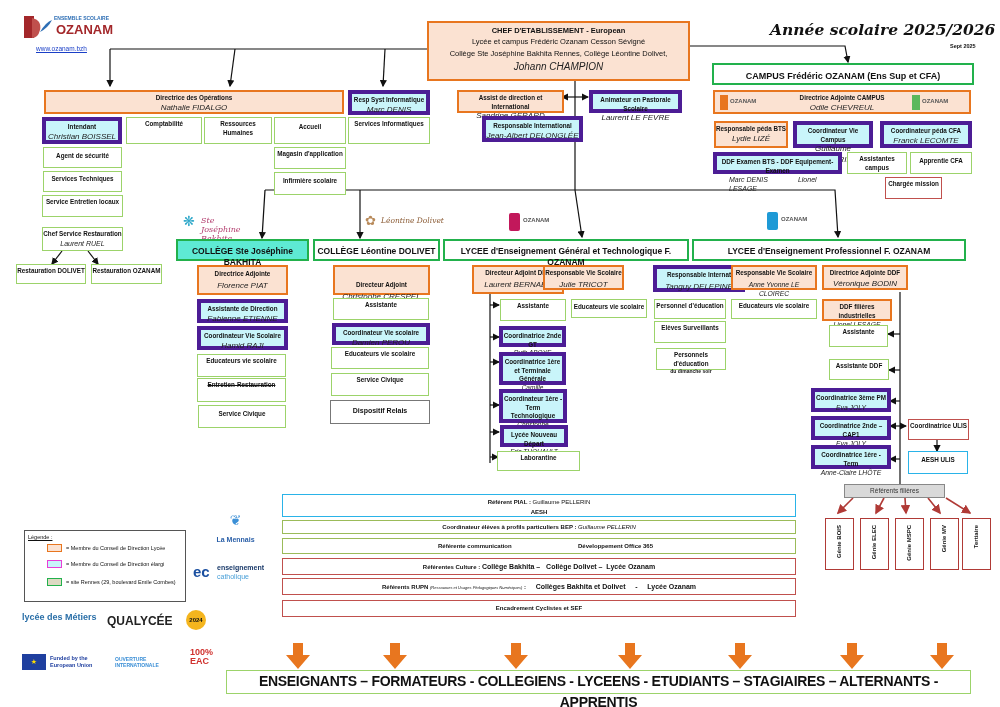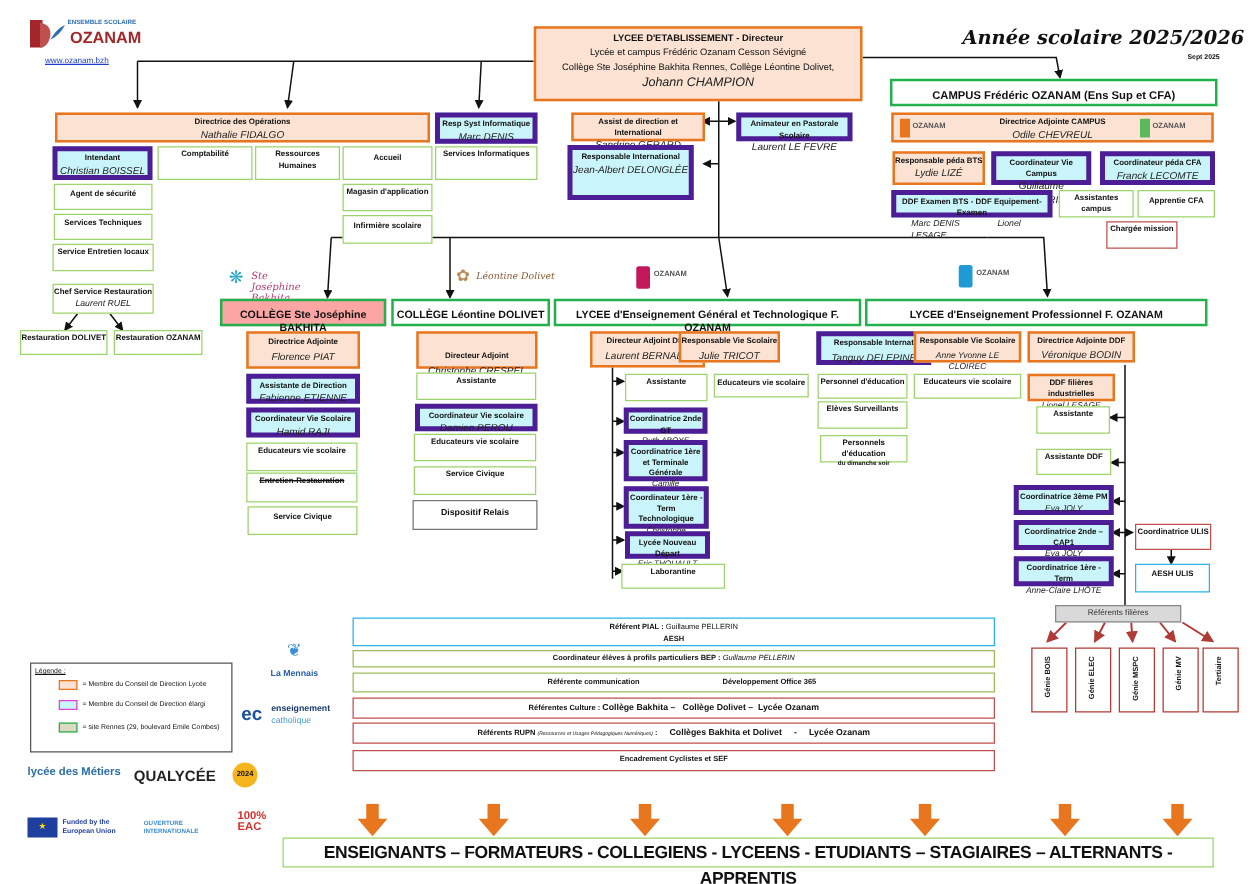--- a/index.html
+++ b/index.html
@@ -8,21 +8,21 @@
   .box .t{font-weight:bold;display:block;}
   .box .n{font-style:italic;display:block;font-size:8px;color:#222;}
   .or{border:2px solid #e8761f;background:#fbe2d2;}
   .mg{border:4px solid #4c1d95;background:#c9f5fa;}
   .gr{border:1.5px solid #9cd36a;background:#fff;}
   .gd{border:2px solid #22b14c;background:#fff;}
   .rd{border:1.5px solid #c0504d;background:#fff;}
   .bl{border:1.5px solid #2ab3e8;background:#fff;}
   .gy{border:1.5px solid #777;background:#fff;}
   .ol{border:1.5px solid #9bbb59;background:#fff;}
-  .site{border:2.5px solid #22b14c;background:#fca5a5;}
+  .site{border:2.5px solid #22b14c;background:#5eead4;}
   .big{font-size:9px;font-weight:bold;padding-top:5px;}
   svg.lines{position:absolute;left:0;top:0;}
   .logo-ozanam{position:absolute;left:22px;top:12px;}
   .vert{writing-mode:vertical-rl;transform:rotate(180deg);font-weight:bold;font-size:6px;display:inline-block;margin-top:6px;}
   .footer-text{position:absolute;left:226px;top:670px;width:745px;height:24px;box-sizing:border-box;border:1.5px solid #9cd36a;text-align:center;font-weight:bold;font-size:14px;line-height:21px;letter-spacing:-0.3px;}
   .legend{position:absolute;left:24px;top:530px;width:160px;height:70px;border:1px solid #555;font-size:5.5px;}
   .legend .row{position:absolute;left:22px;display:flex;align-items:center;gap:4px;}
   .sw{width:15px;height:8px;box-sizing:border-box;display:inline-block;}
 </style>
 </head>
@@ -94,21 +94,21 @@
   </svg>
   <div style="position:absolute;left:32px;top:3px;font-size:5px;font-weight:bold;color:#2f6fb5;white-space:nowrap">ENSEMBLE SCOLAIRE</div>
   <div style="position:absolute;left:34px;top:10px;font-size:13px;font-weight:bold;color:#a3272a;white-space:nowrap">OZANAM</div>
 </div>
 <a style="position:absolute;left:36px;top:45px;font-size:6.5px;color:#1a3fc7;text-decoration:underline">www.ozanam.bzh</a>
 
 <div style="position:absolute;left:770px;top:20px;font-family:'DejaVu Serif',serif;font-style:italic;font-weight:bold;font-size:15.5px;white-space:nowrap">Année scolaire 2025/2026</div>
 <div style="position:absolute;left:950px;top:43px;font-size:5.5px;font-weight:bold">Sept 2025</div>
 
 <div class="box or" style="left:427px;top:21px;width:263px;height:60px;font-size:7.5px;line-height:1.5">
-  <span class="t">LYCEE D'ETABLISSEMENT - Directeur</span>
+  <span class="t">CHEF D'ETABLISSEMENT - European</span>
   <span style="display:block">Lycée et campus Frédéric Ozanam Cesson Sévigné</span>
   <span style="display:block">Collège Ste Joséphine Bakhita Rennes, Collège Léontine Dolivet,</span>
   <span class="n" style="font-size:10px">Johann CHAMPION</span>
 </div>
 
 <div class="box or" style="left:44px;top:90px;width:300px;height:24px">
   <span class="t">Directrice des Opérations</span>
   <span class="n">Nathalie FIDALGO</span>
 </div>
 <div class="box mg" style="left:42px;top:117px;width:80px;height:27px">
@@ -159,21 +159,21 @@
   </div>
 
 <div class="box or" style="left:457px;top:90px;width:107px;height:23px">
   <span class="t">Assist de direction et International</span>
   <span class="n">Sandrine GERARD</span>
 </div>
 <div class="box mg" style="left:589px;top:90px;width:93px;height:23px">
   <span class="t">Animateur en Pastorale Scolaire</span>
   <span class="n">Laurent LE FEVRE</span>
 </div>
-<div class="box mg" style="left:454px;top:116px;width:101px;height:44px">
+<div class="box mg" style="left:482px;top:116px;width:101px;height:26px">
   <span class="t">Responsable International</span>
   <span class="n">Jean-Albert DELONGLÉE</span>
 </div>
 
 <div class="box gd big" style="left:712px;top:63px;width:262px;height:22px"><span>CAMPUS Frédéric OZANAM (Ens Sup et CFA)</span></div>
 <div class="box or" style="left:713px;top:90px;width:258px;height:24px">
   <span class="t">Directrice Adjointe CAMPUS</span>
   <span class="n">Odile CHEVREUL</span>
   <span style="position:absolute;left:5px;top:3px;width:8px;height:15px;background:#e8761f"></span>
   <span style="position:absolute;left:15px;top:5px;font-size:6px;font-weight:bold;color:#555">OZANAM</span>

